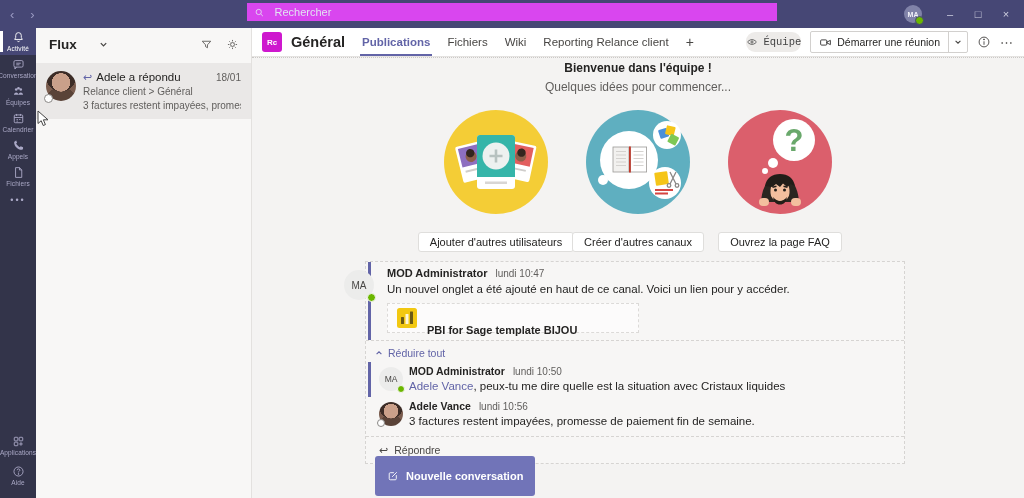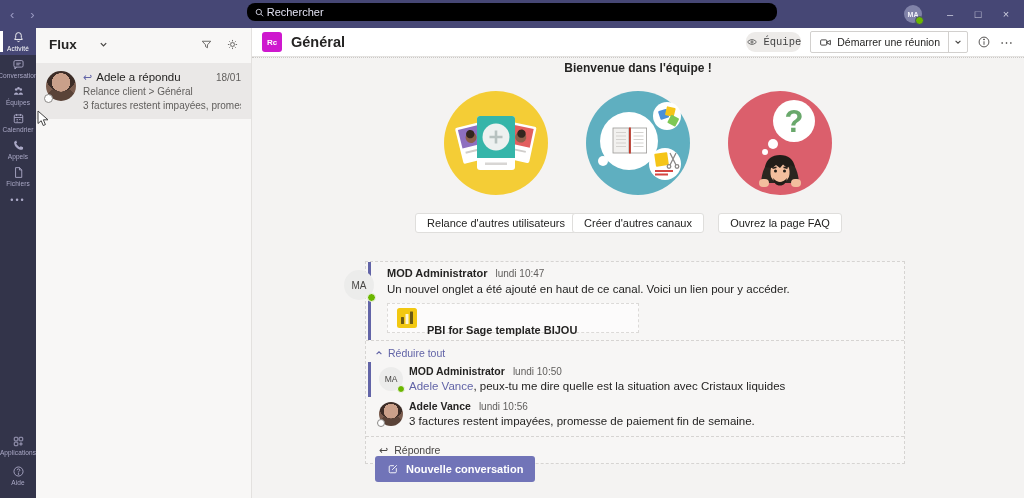--- a/index.html
+++ b/index.html
@@ -6,22 +6,22 @@
   .app{position:relative;width:1024px;height:498px;overflow:hidden;
        font-family:"Liberation Sans",sans-serif;background:#f4f3f2;
        -webkit-font-smoothing:antialiased;}
   svg{display:block}
 
   
   .topbar{position:absolute;left:0;top:0;width:1024px;height:28px;background:#464775;}
   .nav-arrows{position:absolute;left:10px;top:0;height:28px;display:flex;gap:16px;
               align-items:center;color:#9a9ac2;font-size:13px;}
   .nav-arrows span{cursor:default}
-  .searchbox{position:absolute;left:247px;top:3px;width:530px;height:18px;background:#000000;
-             border-radius:8px;display:flex;align-items:center;padding:0 7px;gap:0;box-sizing:border-box;}
+  .searchbox{position:absolute;left:247px;top:3px;width:530px;height:18px;background:#d946ef;
+             border-radius:0;display:flex;align-items:center;padding:0 7px;gap:8px;box-sizing:border-box;}
   .searchbox input{border:0;background:transparent;outline:none;width:100%;font-size:11px;
                    color:#fff;font-family:"Liberation Sans",sans-serif;}
   .searchbox input::placeholder{color:#e2e2f2;}
   .top-right{position:absolute;right:4px;top:0;height:28px;display:flex;align-items:center;}
   .avatar-top{width:18px;height:18px;border-radius:50%;background:#8082a8;color:#f3f3fa;
               font-size:7px;font-weight:bold;display:flex;align-items:center;justify-content:center;
               position:relative;margin-right:14px;cursor:pointer;}
   .presence{position:absolute;width:7px;height:7px;border-radius:50%;background:#6bb700;
             border:1.5px solid #464775;right:-2px;bottom:-2px;}
   .winbtn{width:28px;height:28px;display:flex;align-items:center;justify-content:center;
@@ -139,21 +139,21 @@
   .badge-away-sm{position:absolute;left:-2px;bottom:-1px;width:8px;height:8px;border-radius:50%;
                  background:#fff;border:1.5px solid #8a8886;box-sizing:border-box;}
   .reply .author{font-size:10.5px;}
   .reply .mbody{font-size:11.5px;margin-top:2px;}
   .mention{color:#6264a7;}
   .reply-action{margin-top:4px;border-top:1px dashed #d6d4d2;padding:7px 0 7px 13px;color:#484644;
                 font-size:10.5px;display:flex;align-items:center;gap:6px;cursor:pointer;}
   .reply-glyph{color:#484644;font-size:11px;line-height:10px;}
 
   
-  .new-conv{position:absolute;left:123px;top:398px;height:26px;background:#7174b8;border:0;
+  .new-conv{position:absolute;left:123px;top:398px;height:40px;background:#7174b8;border:0;
             border-radius:3px;color:#fff;font-size:11px;font-weight:bold;display:flex;
             align-items:center;gap:7px;padding:0 12px;cursor:pointer;
             font-family:"Liberation Sans",sans-serif;}
   .new-conv svg{width:12px;height:12px;}
 
   
   .cursor{position:absolute;left:37px;top:110px;pointer-events:none;}
 </style>
 </head>
 <body>
@@ -283,20 +283,27 @@
         <div class="flux-preview">3 factures restent impayées, promesse de paieme...</div>
       </div>
     </div>
   </div>
 
   <div class="main">
 
     <div class="ch-header">
       <div class="ch-avatar">Rc</div>
       <div class="ch-name">Général</div>
+      <div class="tabs">
+        <div class="tab active">Publications</div>
+        <div class="tab">Fichiers</div>
+        <div class="tab">Wiki</div>
+        <div class="tab">Reporting Relance client</div>
+        <div class="tab-add">+</div>
+      </div>
       <div class="hdr-right">
         <div class="team-btn">
           <svg viewBox="0 0 20 20" fill="none" stroke="currentColor" stroke-width="1.3">
               <path d="M2.5 10s3-4 7.5-4 7.5 4 7.5 4-3 4-7.5 4-7.5-4-7.5-4z"></path>
               <circle cx="10" cy="10" r="1.8"></circle>
             </svg>
           <span>Équipe</span>
         </div>
         <div class="meet-btn">
           <div class="meet-main">
@@ -320,20 +327,21 @@
             </svg>
         </div>
         <div class="more-glyph">⋯</div>
       </div>
     </div>
 
     <div class="content">
 
       <div class="welcome">
         <div class="welcome-title">Bienvenue dans l'équipe !</div>
+        <div class="welcome-sub">Quelques idées pour commencer...</div>
         <div class="cards-row">
           <div class="card-col">
             <svg class="illus" viewBox="0 0 104 104">
               <circle cx="52" cy="52" r="52" fill="#F4CD36"></circle>
               <g transform="rotate(-14 30 52)">
                 <rect x="15" y="33" width="27" height="37" rx="2" fill="#fff"></rect>
                 <rect x="17.5" y="35.5" width="22" height="19" fill="#8E6FC0"></rect>
                 <circle cx="28.5" cy="46" r="5.5" fill="#8d5f4a"></circle>
                 <circle cx="28.5" cy="42.5" r="4.2" fill="#33261f"></circle>
                 <rect x="19.5" y="58.5" width="17" height="2" fill="#cfcdcb"></rect>
@@ -344,21 +352,21 @@
                 <circle cx="75.5" cy="46" r="5.5" fill="#8d5f4a"></circle>
                 <circle cx="75.5" cy="42.5" r="4.2" fill="#33261f"></circle>
                 <rect x="66.5" y="58.5" width="17" height="2" fill="#cfcdcb"></rect>
               </g>
               <rect x="33" y="25" width="38" height="54" rx="3" fill="#fff"></rect>
               <path d="M33 28a3 3 0 0 1 3-3h32a3 3 0 0 1 3 3v39H33z" fill="#35B5A9"></path>
               <circle cx="52" cy="46" r="13.5" fill="#edf1f0"></circle>
               <path d="M52 39.5v13M45.5 46h13" stroke="#b7c2c0" stroke-width="2.6"></path>
               <rect x="41" y="71.5" width="22" height="2.5" fill="#d8d6d4"></rect>
             </svg>
-            <button class="card-btn">Relance d'autres utilisateurs</button>
+            <button class="card-btn">Ajouter d'autres utilisateurs</button>
           </div>
           <div class="card-col">
             <svg class="illus" viewBox="0 0 104 104">
               <circle cx="52" cy="52" r="52" fill="#5FAFC0"></circle>
               <circle cx="43" cy="50" r="29" fill="#fff"></circle>
               <circle cx="17" cy="70" r="5" fill="#fff"></circle>
               <rect x="27" y="37" width="16" height="25" fill="#f2f1ef" stroke="#9b9997" stroke-width="0.8"></rect>
               <rect x="44.6" y="37" width="16" height="25" fill="#fff" stroke="#9b9997" stroke-width="0.8"></rect>
               <rect x="43" y="36.4" width="1.8" height="26.2" fill="#c2392b"></rect>
               <path d="M30 41.5h10M30 45h10M30 48.5h10M30 52h10M30 55.5h10M47.5 41.5h10M47.5 45h10M47.5 48.5h10M47.5 52h10M47.5 55.5h10" stroke="#d0cecb" stroke-width="0.9"></path>

